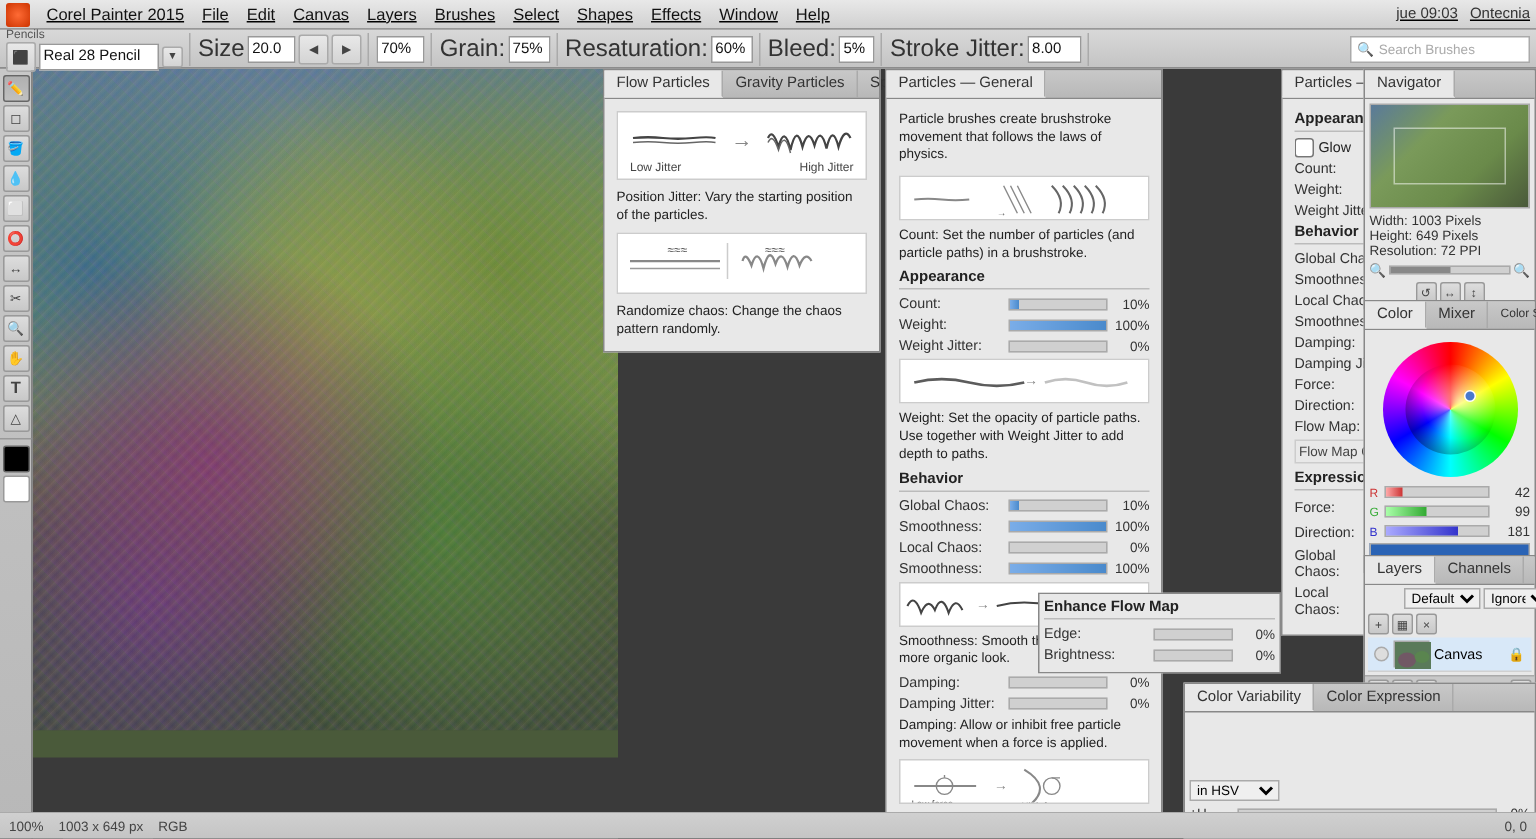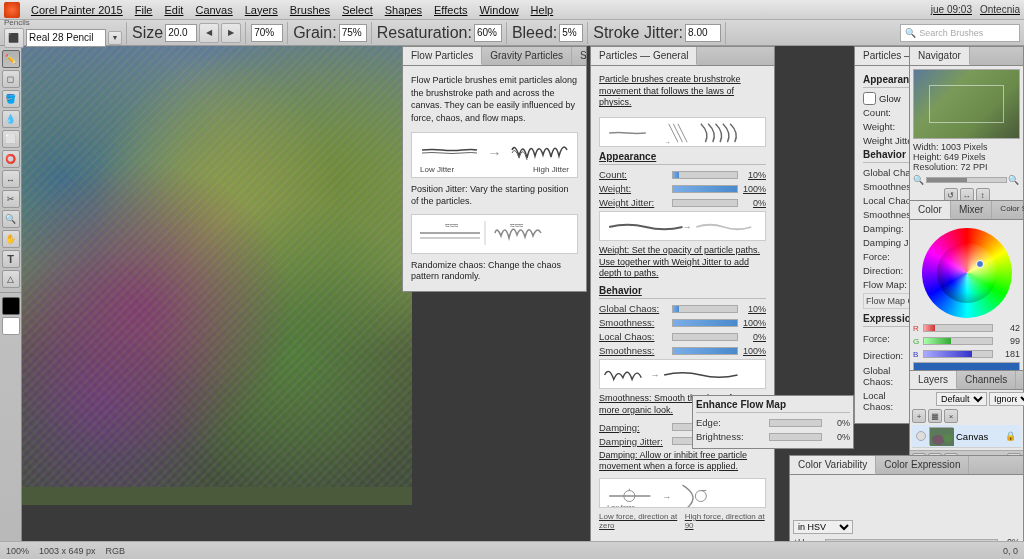--- a/index.html
+++ b/index.html
@@ -444,21 +444,20 @@
       height: 30px;
       background: white;
       border: 1px solid #ccc;
       margin-bottom: 4px;
       position: relative;
       overflow: hidden;
     }
 
     .scroll-area {
       overflow-y: auto;
-      text-decoration: underline;
     }
     .scroll-area::-webkit-scrollbar { width: 8px; }
     .scroll-area::-webkit-scrollbar-track { background: #ccc; }
     .scroll-area::-webkit-scrollbar-thumb { background: #999; border: 1px solid #888; }
 
     
     .dropdown-row {
       display: flex;
       align-items: center;
       margin-bottom: 3px;
@@ -609,21 +608,20 @@
   <div class="hscroll-thumb"></div>
 </div>
 
 <div id="flow-panel">
   <div class="tab-bar">
     <div class="tab active">Flow Particles</div>
     <div class="tab">Gravity Particles</div>
     <div class="tab">Spring Particles</div>
   </div>
   <div class="panel-body" style="font-size:9.5px;">
-    <p style="margin-bottom:8px;font-size:9px;line-height:1.4;">Flow Particle brushes emit particles along the brushstroke path and across the canvas. They can be easily influenced by force, chaos, and flow maps.</p>
 
     <div style="background:white;border:1px solid #ccc;padding:3px;margin-bottom:6px;">
       <div style="display:flex;justify-content:space-between;align-items:center;padding:2px;">
         <div style="width:65px;height:25px;position:relative;overflow:hidden;">
           <svg width="65" height="25" viewBox="0 0 65 25">
             <path d="M5 12 Q15 11 25 12 Q35 13 45 12 Q55 11 60 12" stroke="#444" stroke-width="1.5" fill="none"></path>
             <path d="M5 15 Q15 14 25 15 Q35 16 45 15 Q55 14 60 15" stroke="#666" stroke-width="1" fill="none"></path>
           </svg>
         </div>
         <span style="font-size:14px;color:#888;">→</span>
@@ -672,20 +670,21 @@
         <line x1="85" y1="5" x2="95" y2="25" stroke="#888" stroke-width="1"></line>
         <text x="70" y="27" font-size="7" fill="#666">→</text>
         <path d="M110 5 Q120 15 115 25" stroke="#666" stroke-width="1.5" fill="none"></path>
         <path d="M118 5 Q128 15 123 25" stroke="#666" stroke-width="1.5" fill="none"></path>
         <path d="M126 5 Q136 15 131 25" stroke="#666" stroke-width="1.5" fill="none"></path>
         <path d="M134 5 Q144 15 139 25" stroke="#666" stroke-width="1.5" fill="none"></path>
         <path d="M142 5 Q152 15 147 25" stroke="#666" stroke-width="1.5" fill="none"></path>
       </svg>
     </div>
 
+    <p style="font-size:9px;margin-bottom:5px;line-height:1.3;">Count: Set the number of particles (and particle paths) in a brushstroke.</p>
 
     <div class="section-title">Appearance</div>
 
     <div class="prop-row">
       <span class="prop-label">Count:</span>
       <div class="prop-slider">
         <div class="prop-slider-fill" style="width:10%;"></div>
       </div>
       <span class="prop-value">10%</span>
     </div>

